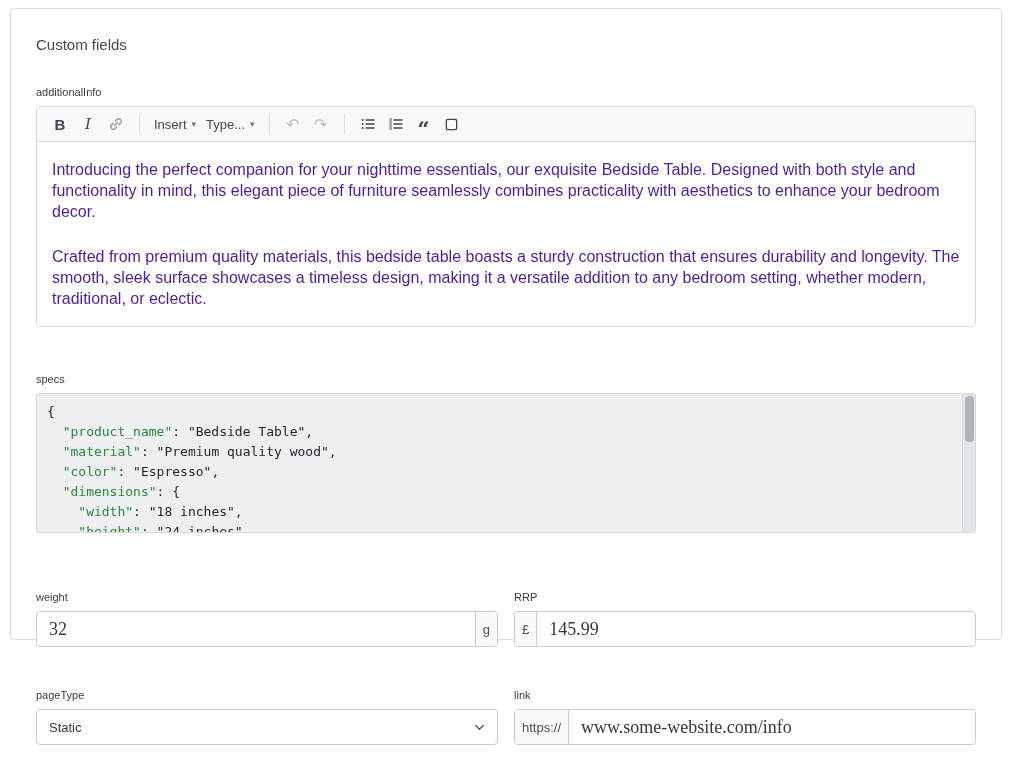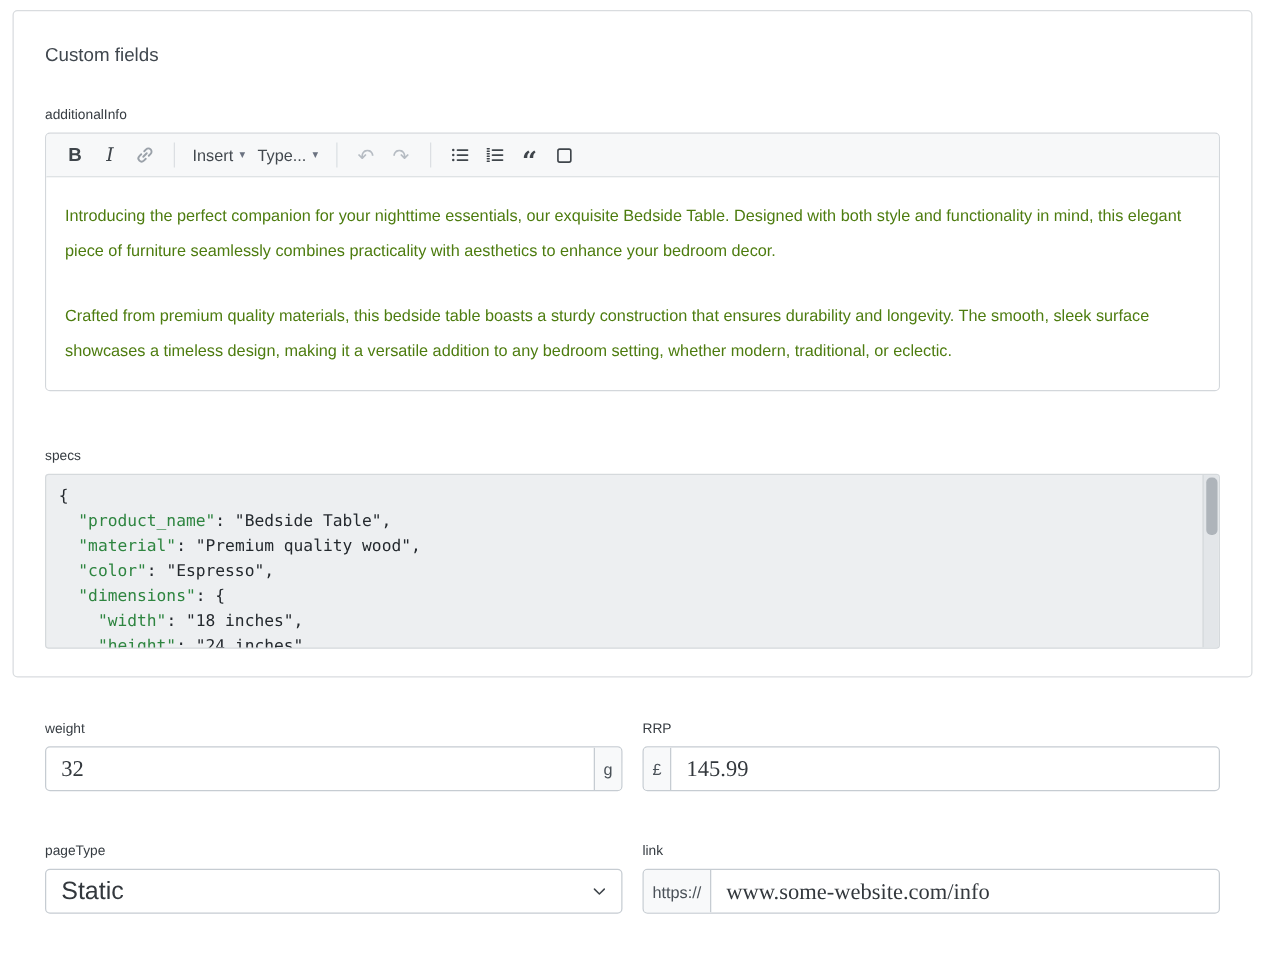--- a/index.html
+++ b/index.html
@@ -1,19 +1,19 @@
 <!DOCTYPE html>
 <html><head>
 <meta charset="utf-8">
 <style>
   * { box-sizing: border-box; margin: 0; padding: 0; }
   html, body { background: #ffffff; font-family: "Liberation Sans", sans-serif; }
   .page { width: 1013px; height: 769px; position: relative; background: #fff; }
   .card {
-    position: absolute; left: 10px; top: 8px; width: 992px; height: 534px;
+    position: absolute; left: 10px; top: 8px; width: 992px; height: 632px;
     background: #fff; border: 1px solid #d9dcdf; border-radius: 4px;
     padding: 27px 25px;
   }
   .card-title { font-size: 15px; font-weight: 500; color: #40474e; margin-bottom: 33px; }
   .field-label { display: block; font-size: 11px; color: #363c42; margin-bottom: 8px; }
 
   
   .rte { border: 1px solid #d3d7db; border-radius: 4px; overflow: hidden; margin-bottom: 46px; }
   .rte-toolbar {
     height: 35px; background: #f7f8f9; border-bottom: 1px solid #d8dbde;
@@ -27,21 +27,21 @@
   .tb-bold { font-weight: 700; font-size: 15px; }
   .tb-italic { font-family: "DejaVu Serif", serif; font-style: italic; font-size: 15px; }
   .tb-drop { font-size: 13px; color: #43494f; gap: 5px; }
   .tb-caret { font-size: 9px; color: #6b7280; font-family: "DejaVu Sans", sans-serif; }
   .tb-divider { width: 1px; height: 20px; background: #dcdfe3; margin: 0 8px; }
   .tb-arrow { font-family: "DejaVu Sans", sans-serif; font-size: 16px; color: #b6bcc3; }
   .tb-quote { font-family: "DejaVu Serif", serif; font-weight: 700; font-size: 21px; color: #3f454b; line-height: 10px; padding-top: 10px; }
   .rte-body {
     background: #fff; min-height: 168px; padding: 17px 15px; cursor: text;
   }
-  .rte-body p { font-size: 13px; line-height: 28px; color: #4d7c0f; margin-bottom: 24px; }
+  .rte-body p { font-size: 16px; line-height: 21px; color: #4c1d95; margin-bottom: 24px; }
   .rte-body p:last-child { margin-bottom: 0; }
 
   
   .code-editor {
     position: relative; height: 140px; background: #edeff1;
     border: 1px solid #d5d9dc; border-radius: 3px; overflow: hidden; margin-bottom: 58px;
   }
   .code-lines { padding: 8px 22px 0 10px; font-family: "DejaVu Sans Mono", monospace; font-size: 13px; line-height: 20px; white-space: pre; }
   .tok-k { color: #2e8540; }
   .tok-v { color: #24292e; }
@@ -69,21 +69,21 @@
   .ig-addon {
     display: flex; align-items: center; padding: 0 7px;
     background: #f8f9fa; font-size: 13px; color: #4a5158;
   }
   .ig-prefix { border-right: 1px solid #c6ccd2; }
   .ig-suffix { border-left: 1px solid #c6ccd2; }
 
   .select-box {
     display: flex; align-items: center; justify-content: space-between;
     height: 36px; border: 1px solid #c6ccd2; border-radius: 4px; background: #fff;
-    padding: 0 12px; font-size: 20px; color: #33383d; cursor: pointer;
+    padding: 0 12px; font-size: 13px; color: #33383d; cursor: pointer;
   }
   .icon-svg { display: block; }
 </style>
 </head>
 <body>
 
 <div class="page">
   <div class="card">
 
     <div class="card-title">Custom fields</div>

